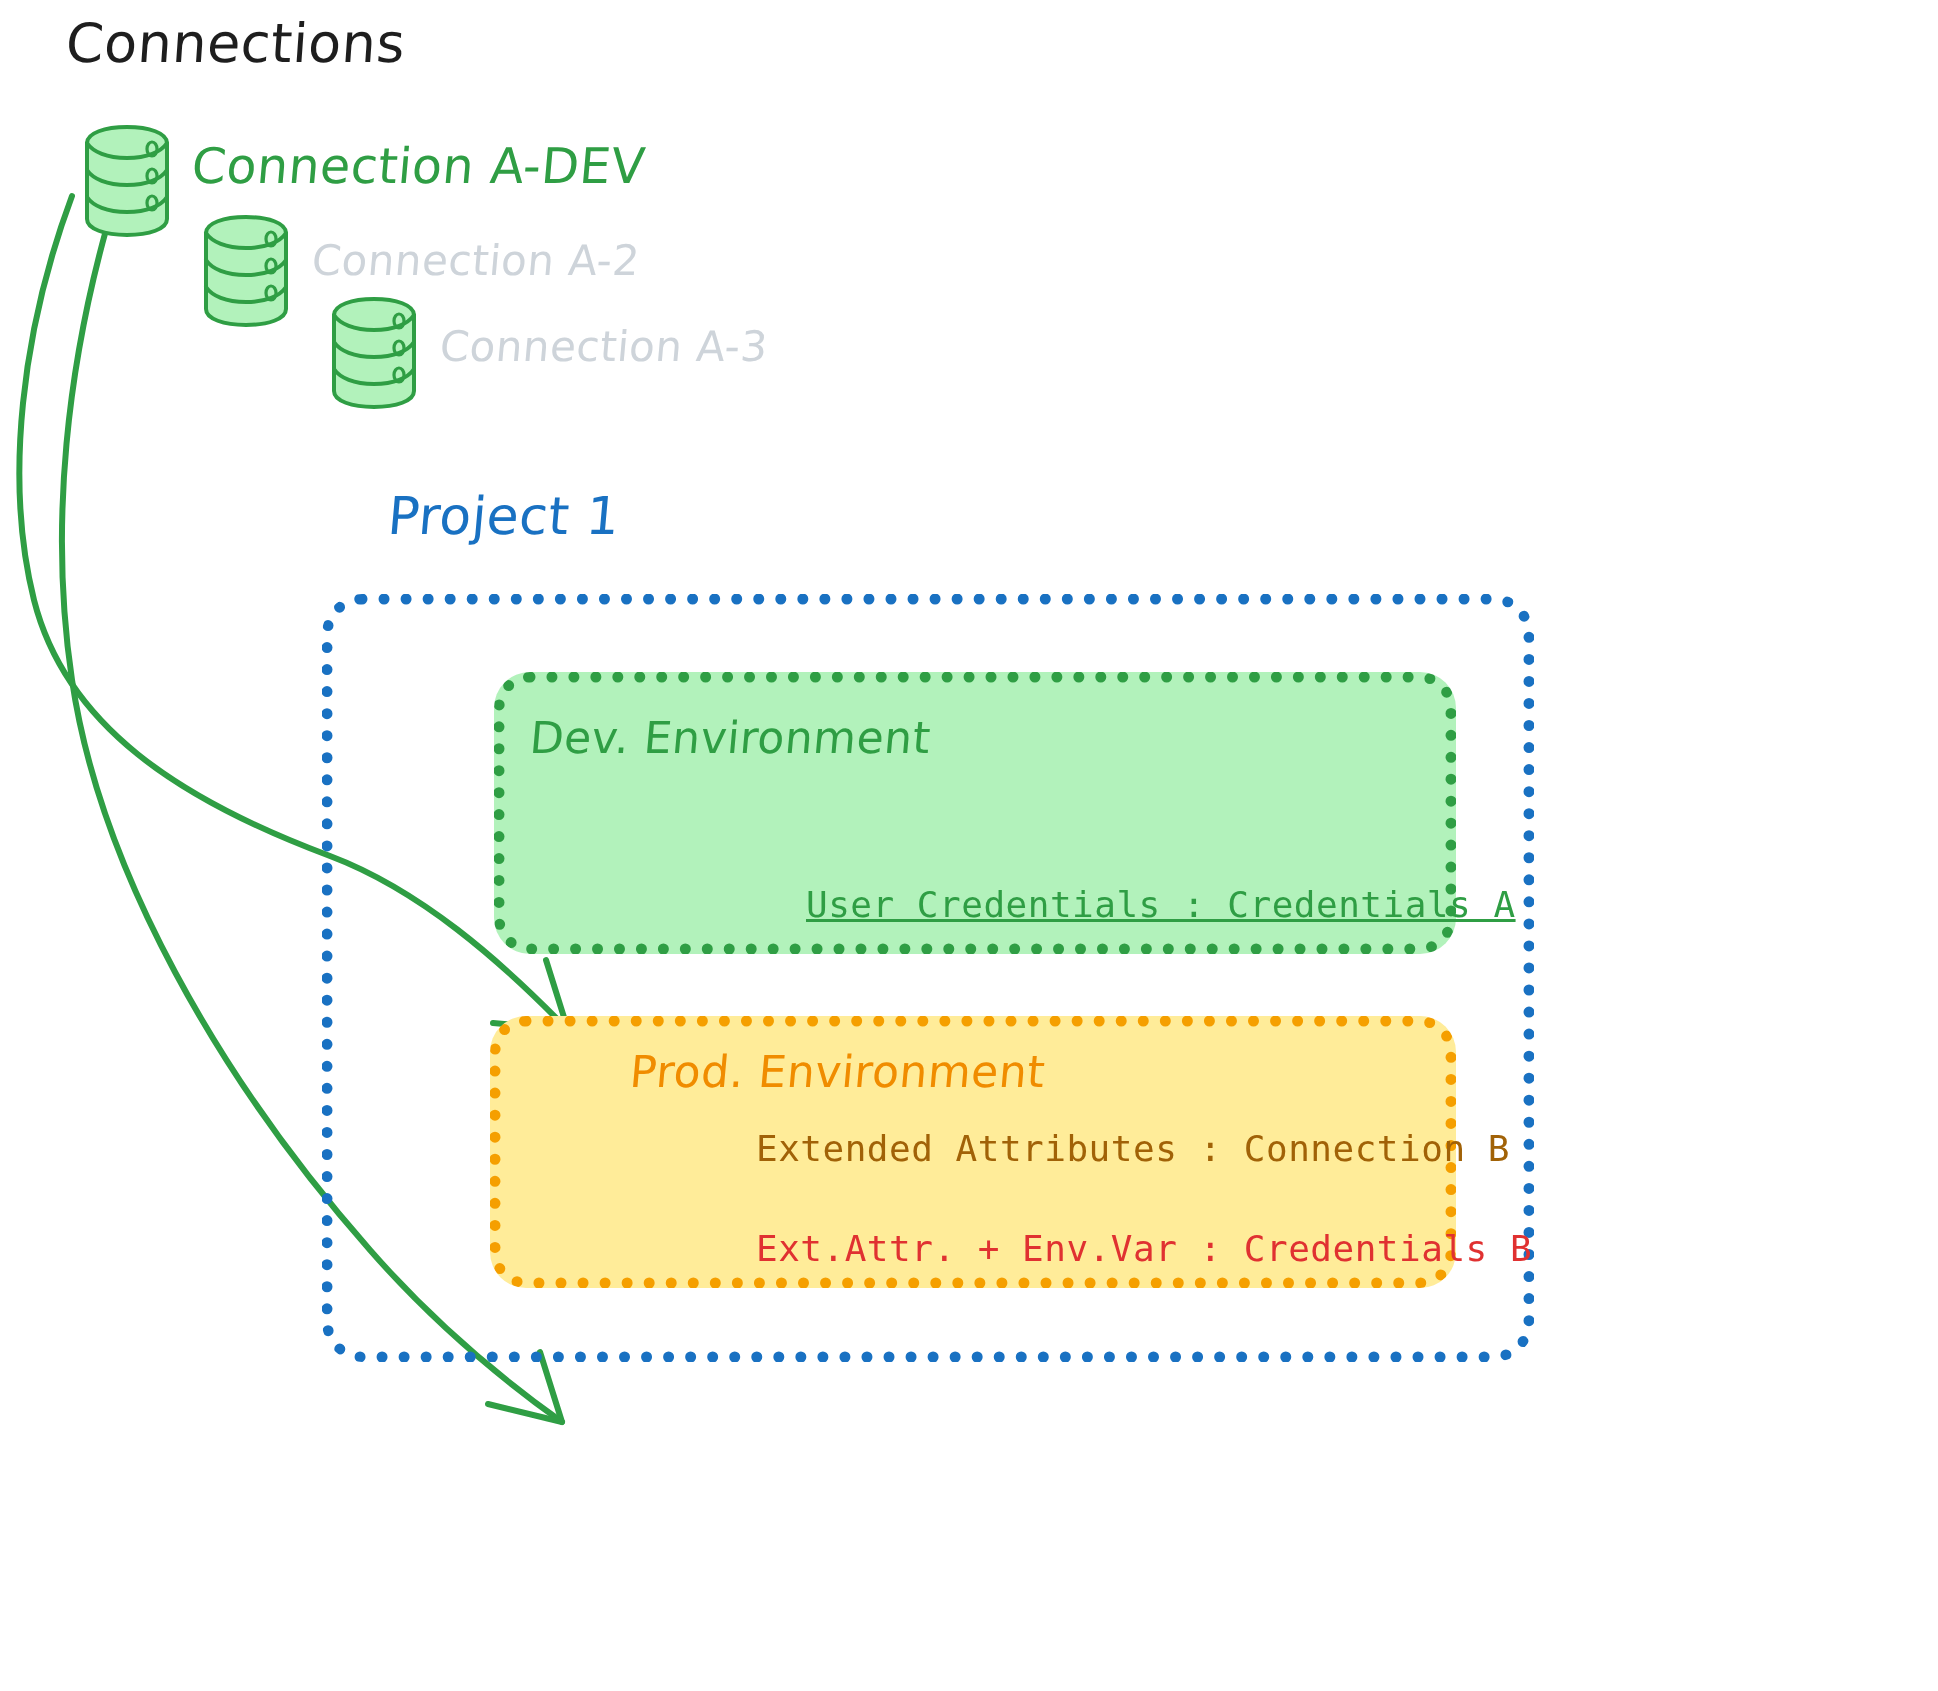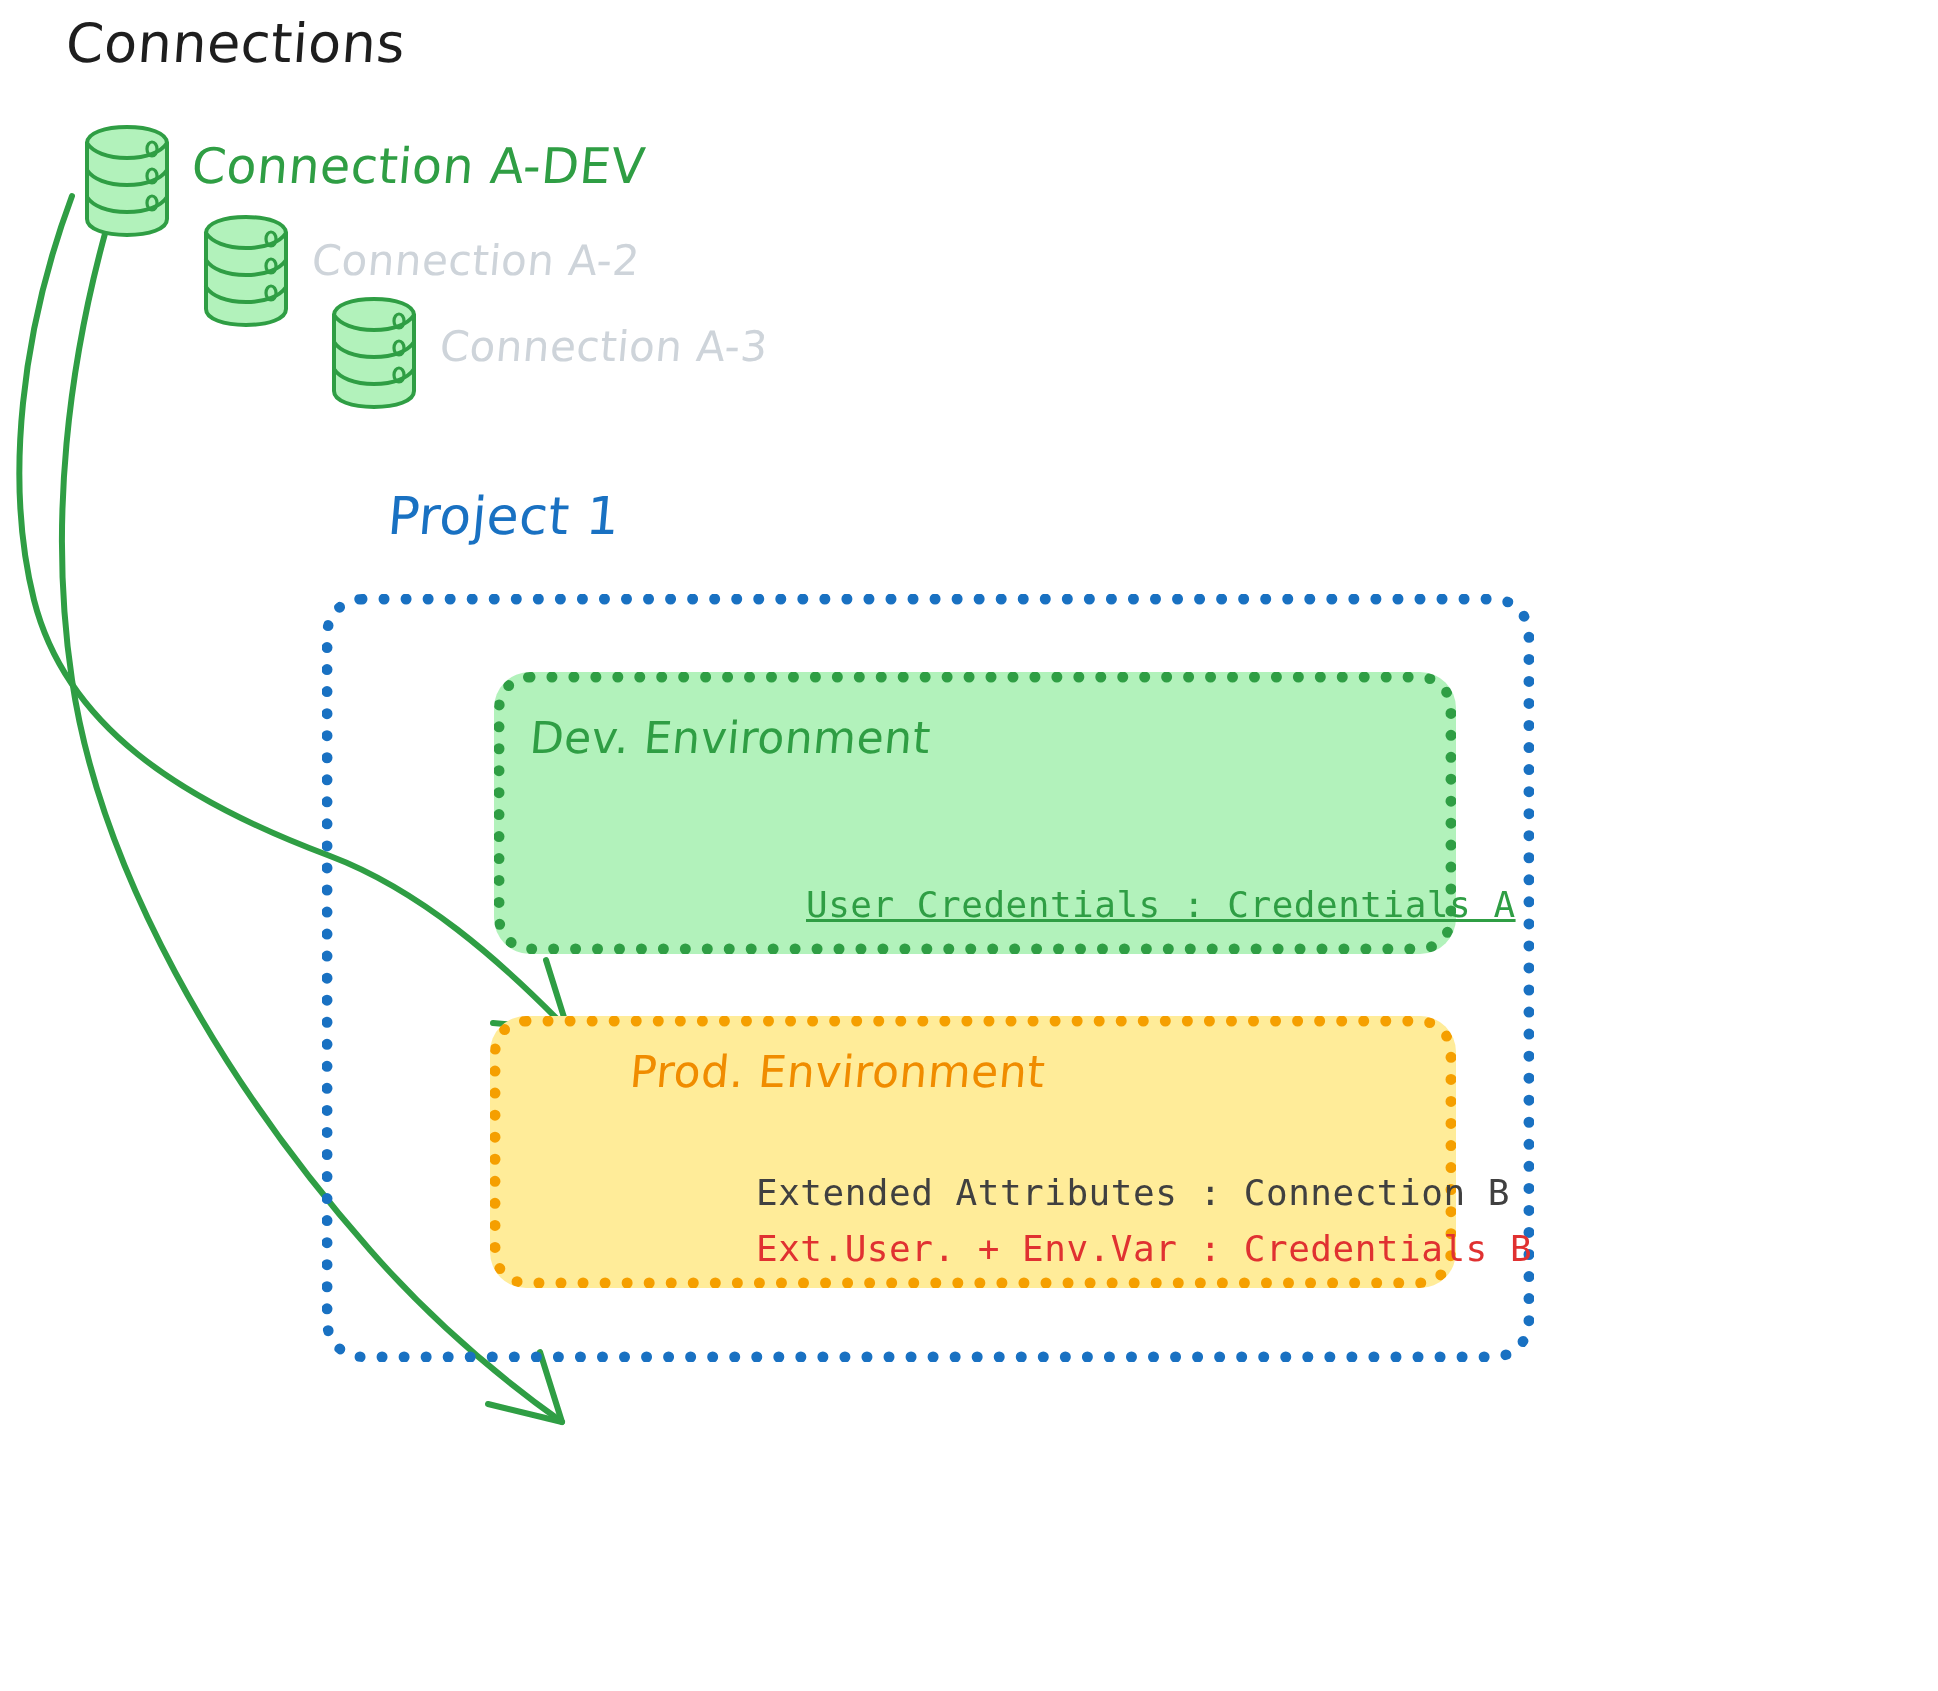--- a/index.html
+++ b/index.html
@@ -93,23 +93,23 @@
   #dev-credentials {
     left: 806px;
     top: 884px;
     font-size: 36px;
     color: #2f9e44;
     letter-spacing: 0.5px;
     text-decoration: underline;
   }
   #prod-line-1 {
     left: 756px;
-    top: 1172px;
+    top: 1128px;
     font-size: 36px;
-    color: #404040;
+    color: #a16207;
     letter-spacing: 0.5px;
   }
   #prod-line-2 {
     left: 756px;
     top: 1228px;
     font-size: 36px;
     color: #e03131;
     letter-spacing: 0.5px;
   }
 
@@ -230,16 +230,16 @@
     <div class="hand" id="label-project-1">Project 1</div>
 
     <div class="hand" id="label-dev-env">Dev. Environment</div>
 
     <div class="mono" id="dev-credentials">User Credentials : Credentials A</div>
 
     <div class="hand" id="label-prod-env">Prod. Environment</div>
 
     <div class="mono" id="prod-line-1">Extended Attributes : Connection B</div>
 
-    <div class="mono" id="prod-line-2">Ext.User. + Env.Var : Credentials B</div>
+    <div class="mono" id="prod-line-2">Ext.Attr. + Env.Var : Credentials B</div>
   </div>
 
 </div>
 
 </body></html>

